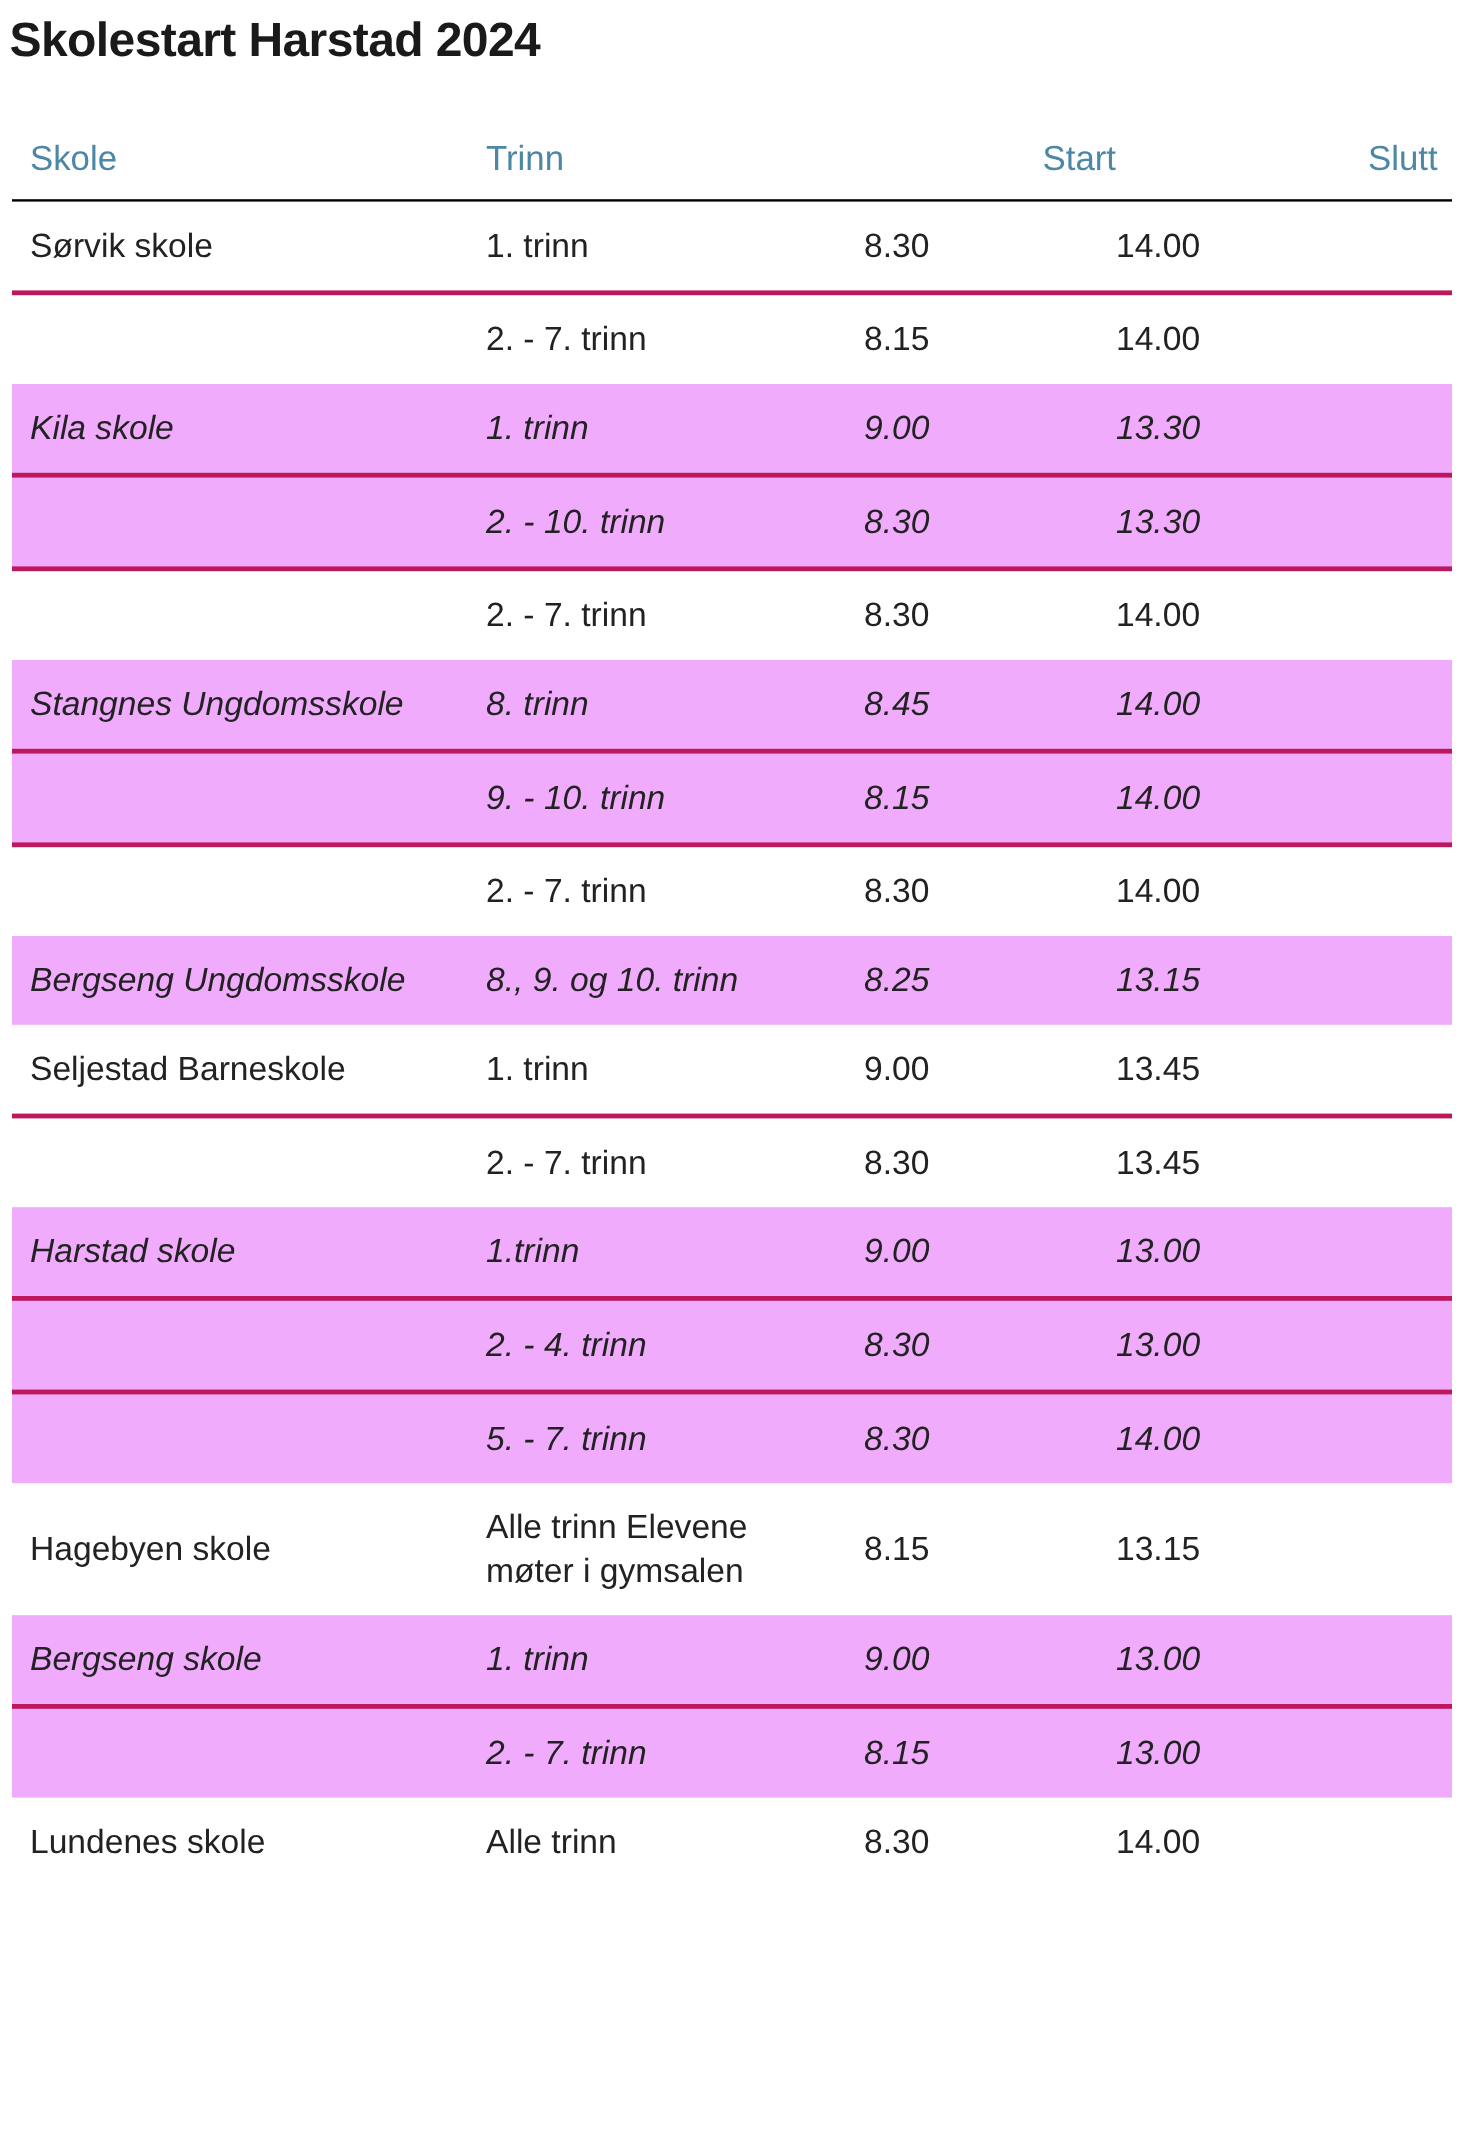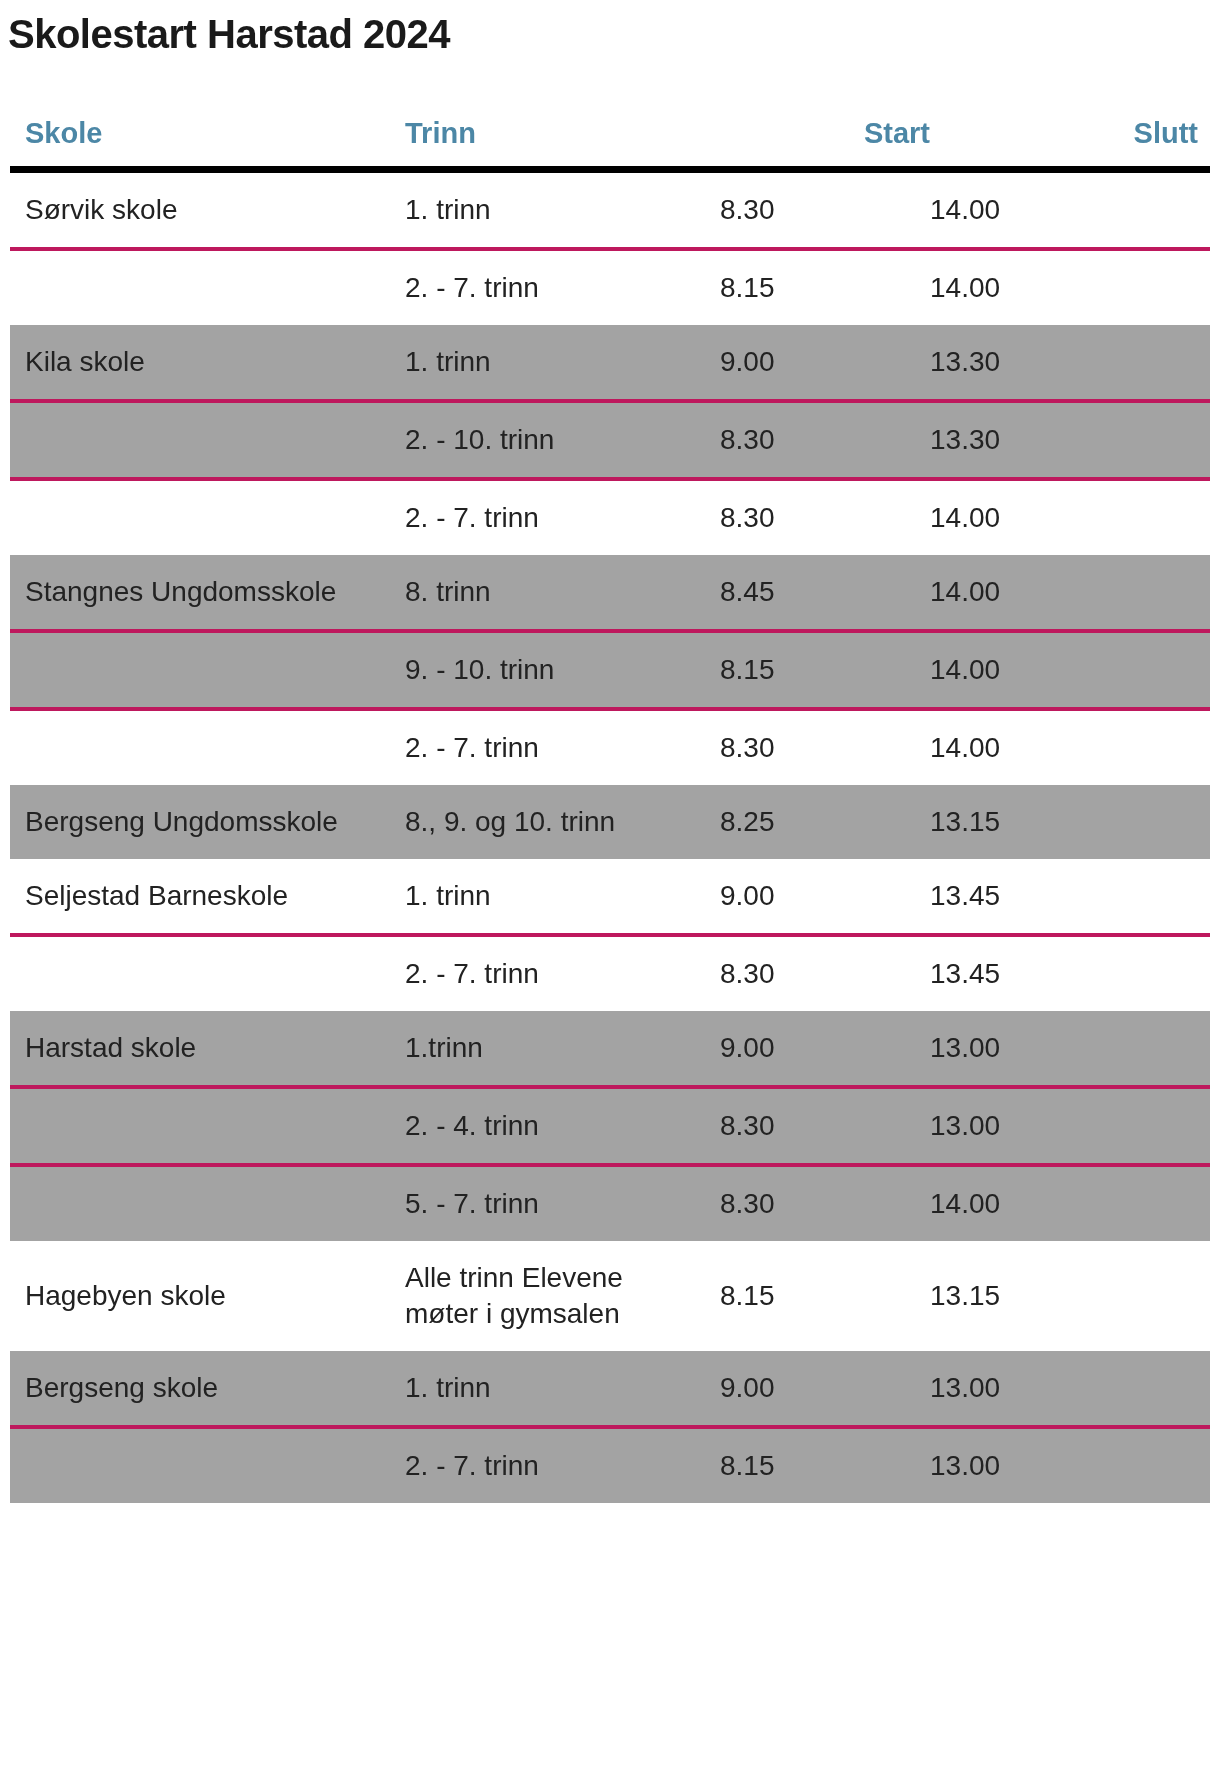--- a/index.html
+++ b/index.html
@@ -32,25 +32,25 @@
     margin: 20px 10px 0 10px;
   }
   col.c-skole { width: 380px; }
   col.c-trinn { width: 330px; }
   col.c-start { width: 210px; }
   col.c-slutt { width: 280px; }
 
   thead th {
     font-size: 29px;
     line-height: 34px;
-    font-weight: 700;
+    font-weight: 400;
     color: #4c87a6;
     text-align: left;
     padding: 38px 0 16px 15px;
-    border-bottom: 7px solid #000000;
+    border-bottom: 2px solid #000000;
   }
   thead th.num {
     text-align: right;
     padding-left: 0;
   }
   thead th.last {
     padding-right: 12px;
   }
 
   tbody td {
@@ -62,21 +62,22 @@
     white-space: pre-line;
   }
   tbody td.num {
     text-align: left;
     padding-left: 0;
   }
   tbody td.last {
     padding-right: 12px;
   }
   tbody tr.shaded {
-    background: #a3a3a3;
+    background: #f0abfc;
+    font-style: italic;
   }
   tbody tr.sep td {
     border-top: 4px solid #be185d;
   }
 
   .footer {
     margin: 26px 8px 0 8px;
     font-size: 21px;
     line-height: 26px;
     color: #9a9a9a;
@@ -201,17 +202,23 @@
           <td>1. trinn</td>
           <td class="num">9.00</td>
           <td class="num last">13.00</td>
         </tr>
         <tr class="shaded sep">
           <td></td>
           <td>2. - 7. trinn</td>
           <td class="num">8.15</td>
           <td class="num last">13.00</td>
         </tr>
+        <tr class="">
+          <td>Lundenes skole</td>
+          <td>Alle trinn</td>
+          <td class="num">8.30</td>
+          <td class="num last">14.00</td>
+        </tr>
       </tbody>
   </table>
 
 
 </div>
 
 </body></html>

